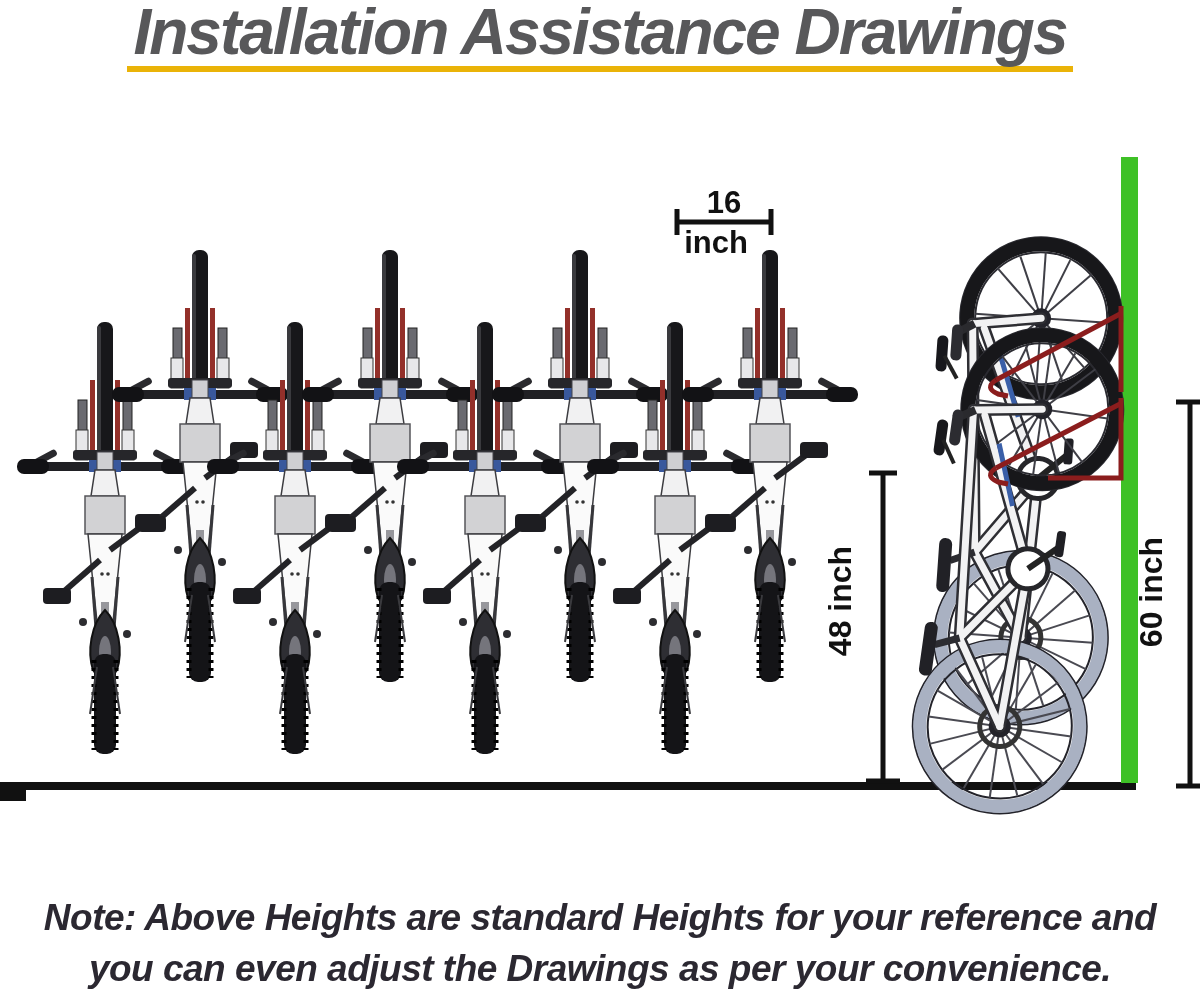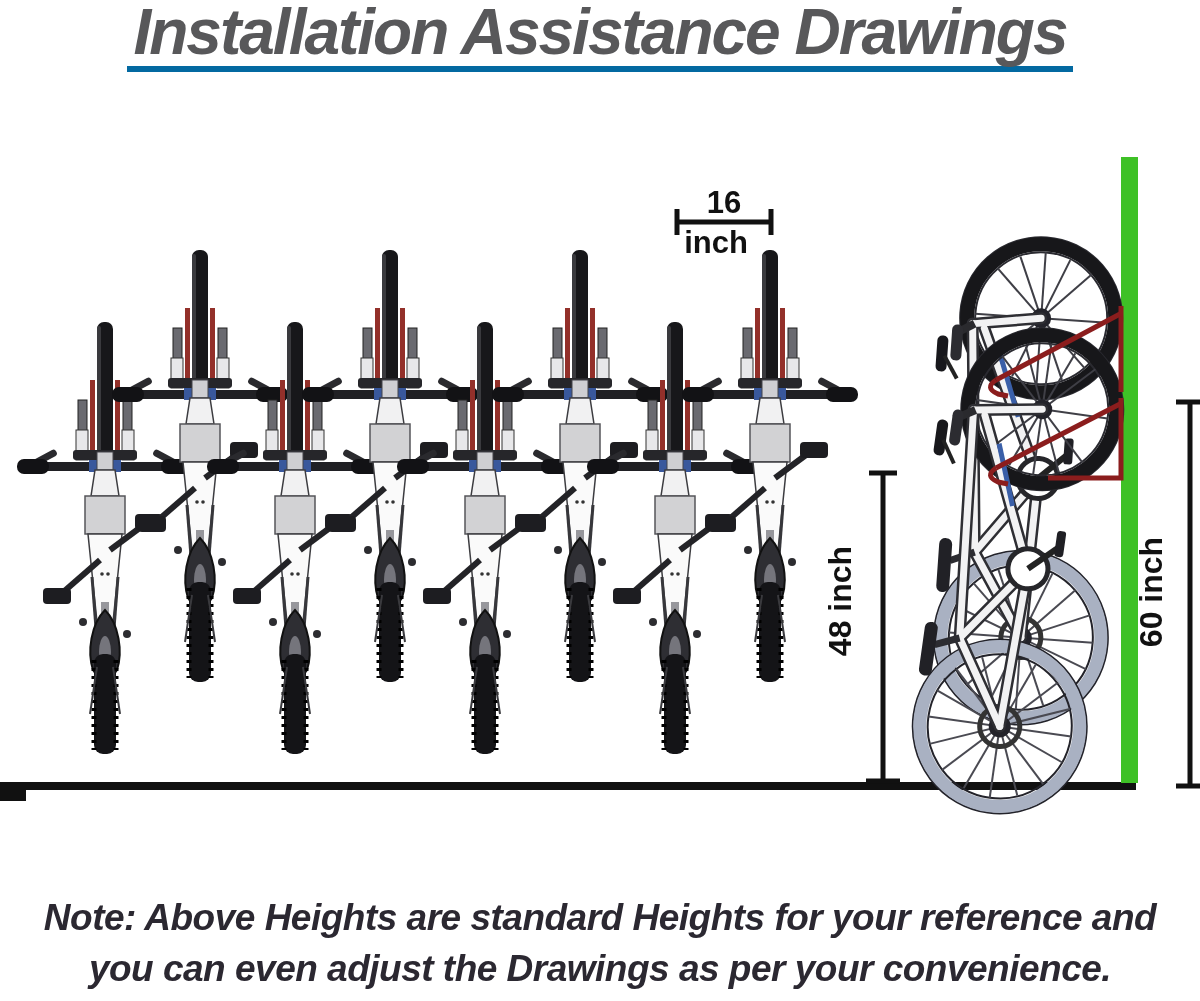--- a/index.html
+++ b/index.html
@@ -1,20 +1,20 @@
 <!DOCTYPE html>
 <html><head>
 <meta charset="utf-8">
 <style>
   html,body{margin:0;padding:0;background:#ffffff;}
   .page{position:relative;width:1200px;height:1001px;background:#fff;overflow:hidden;
         font-family:"Liberation Sans", sans-serif;}
   .title{position:absolute;top:0;left:0;right:0;text-align:center;margin:0;}
   .title span{display:inline-block;font-size:64px;font-weight:bold;font-style:italic;
-        color:#58585a;letter-spacing:-2px;border-bottom:6px solid #0369a1;
+        color:#58585a;letter-spacing:-2px;border-bottom:6px solid #eab308;
         padding:0 6px 2px 6px;line-height:1.0;}
   .diagram-svg{position:absolute;left:0;top:0;width:1200px;height:1001px;}
   .note{position:absolute;left:0;right:0;top:892px;text-align:center;
         font-weight:bold;font-style:italic;color:#2b2831;font-size:37px;
         letter-spacing:-0.5px;line-height:51px;}
   svg text{font-family:"Liberation Sans", sans-serif;font-weight:bold;fill:#111111;}
   .dim-num{font-size:31px;}
   .dim-rot{font-size:32px;}
 </style>
 </head>

